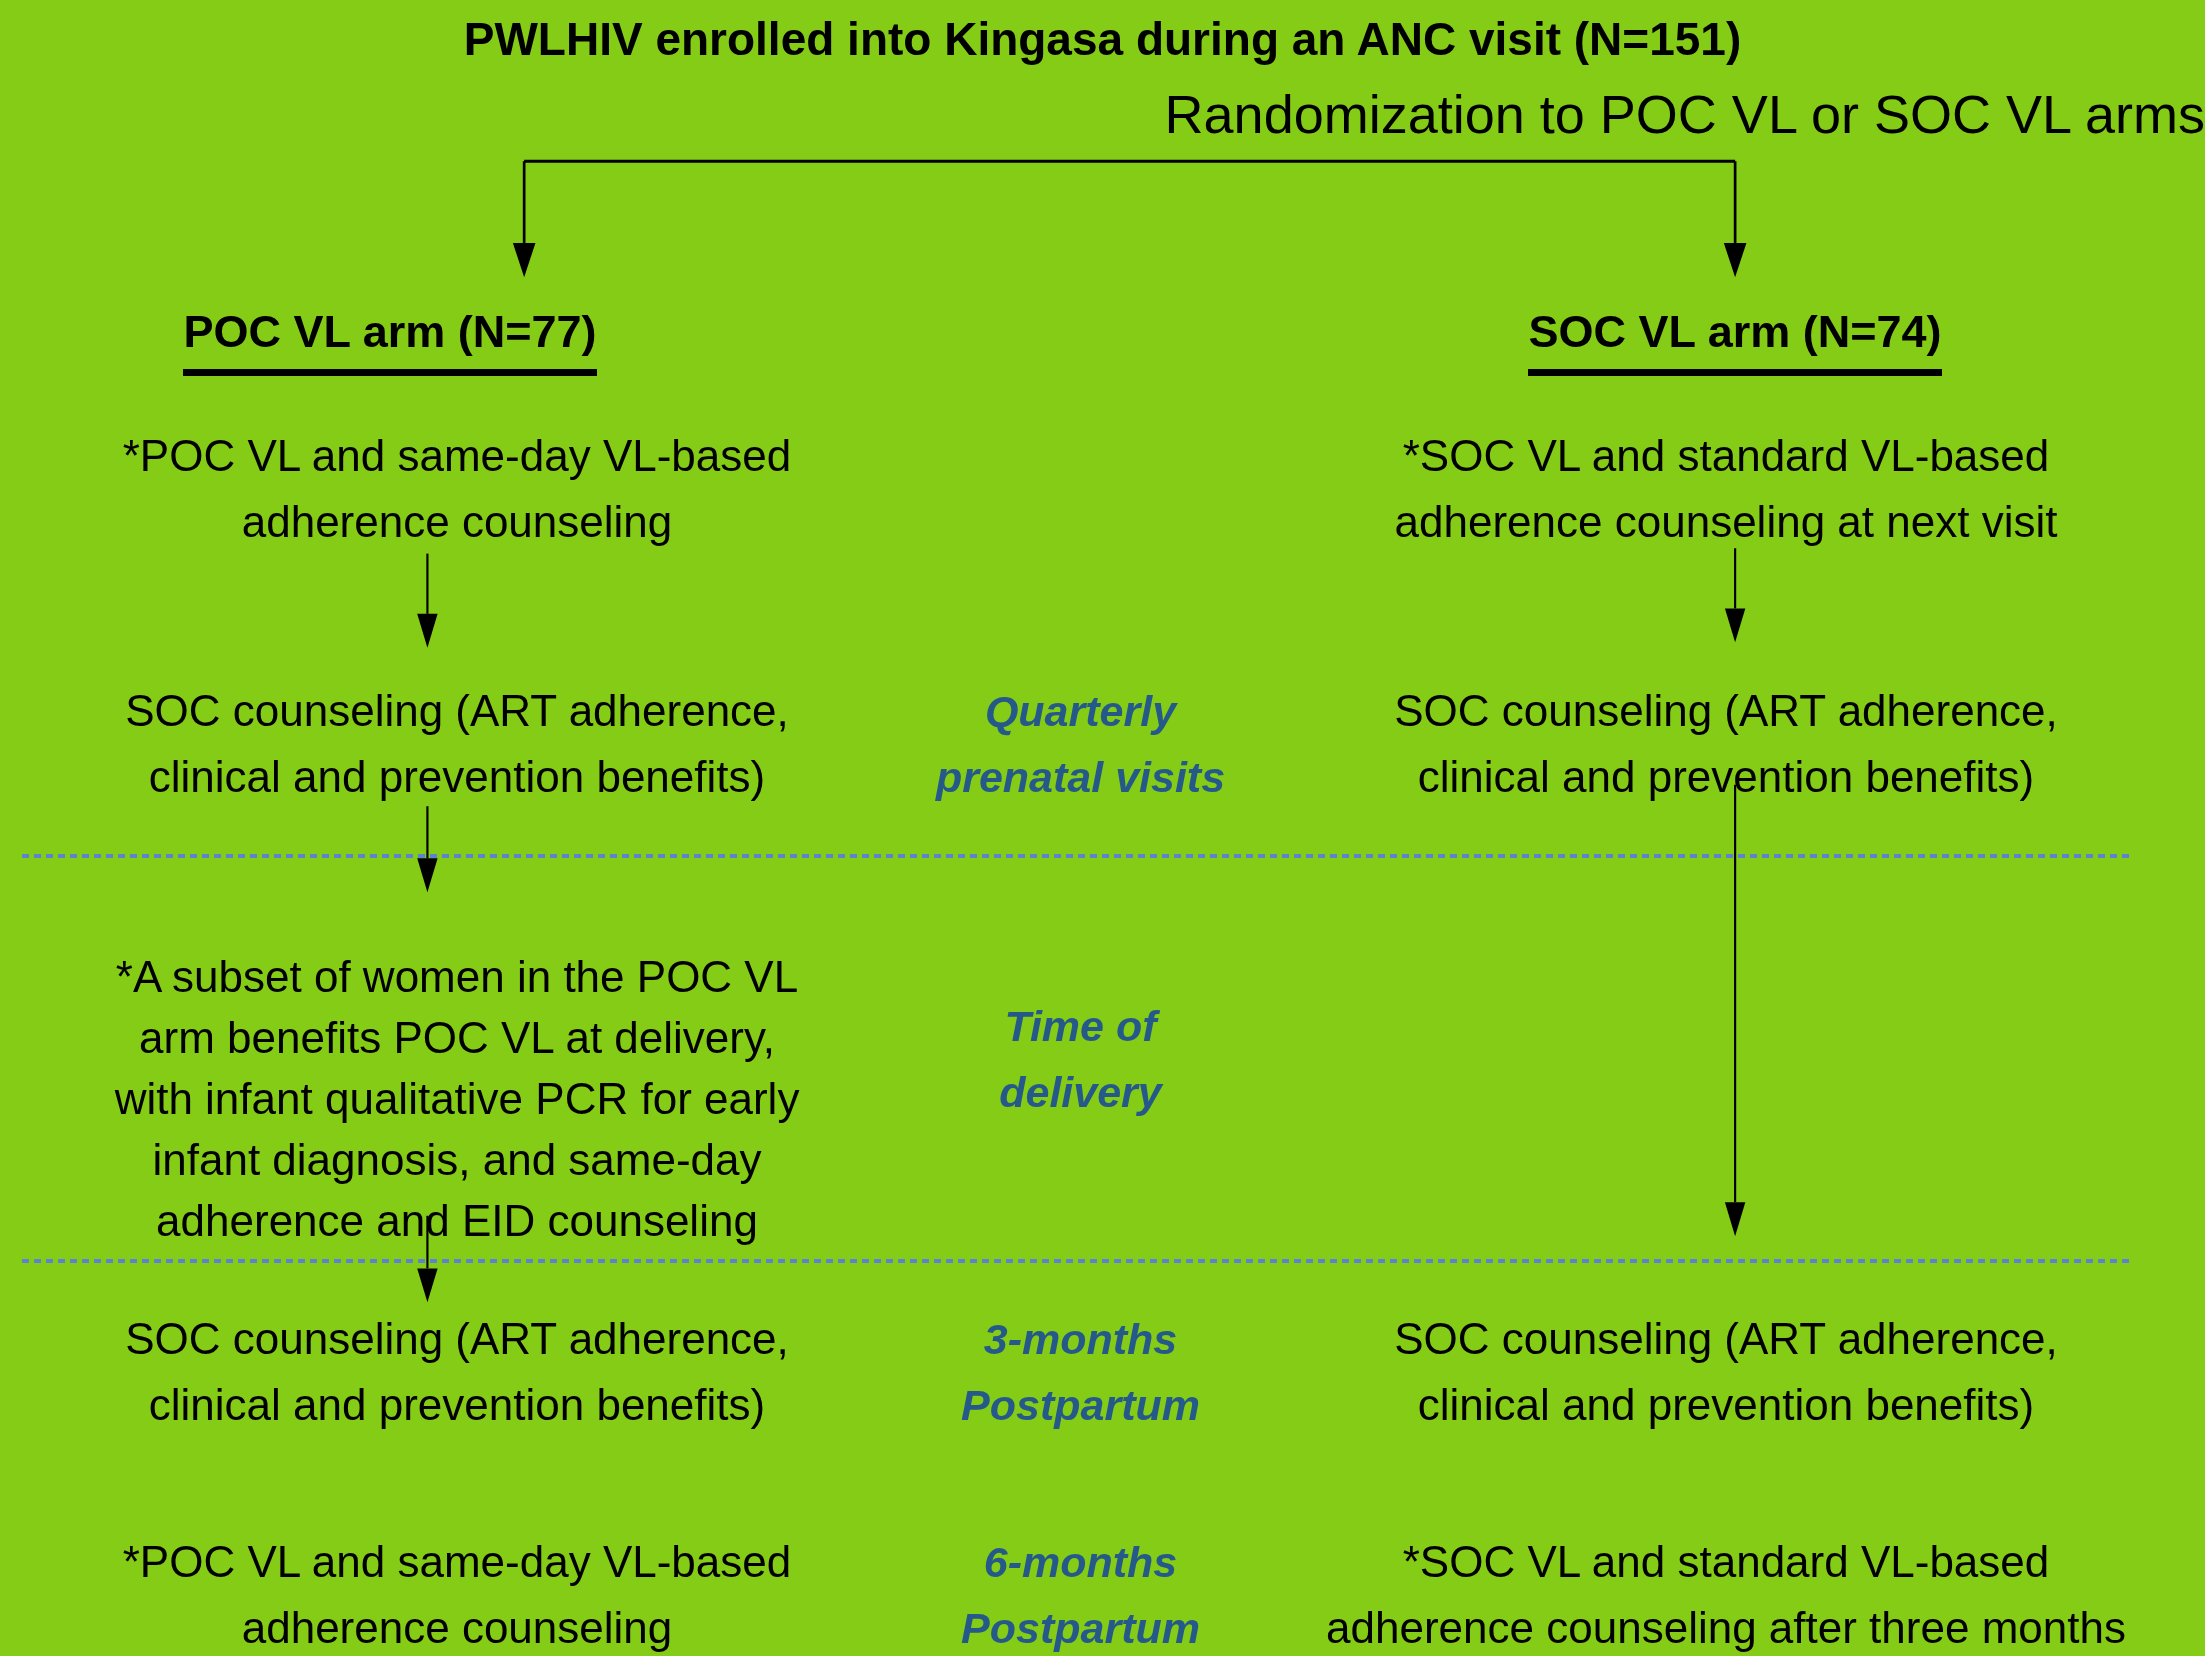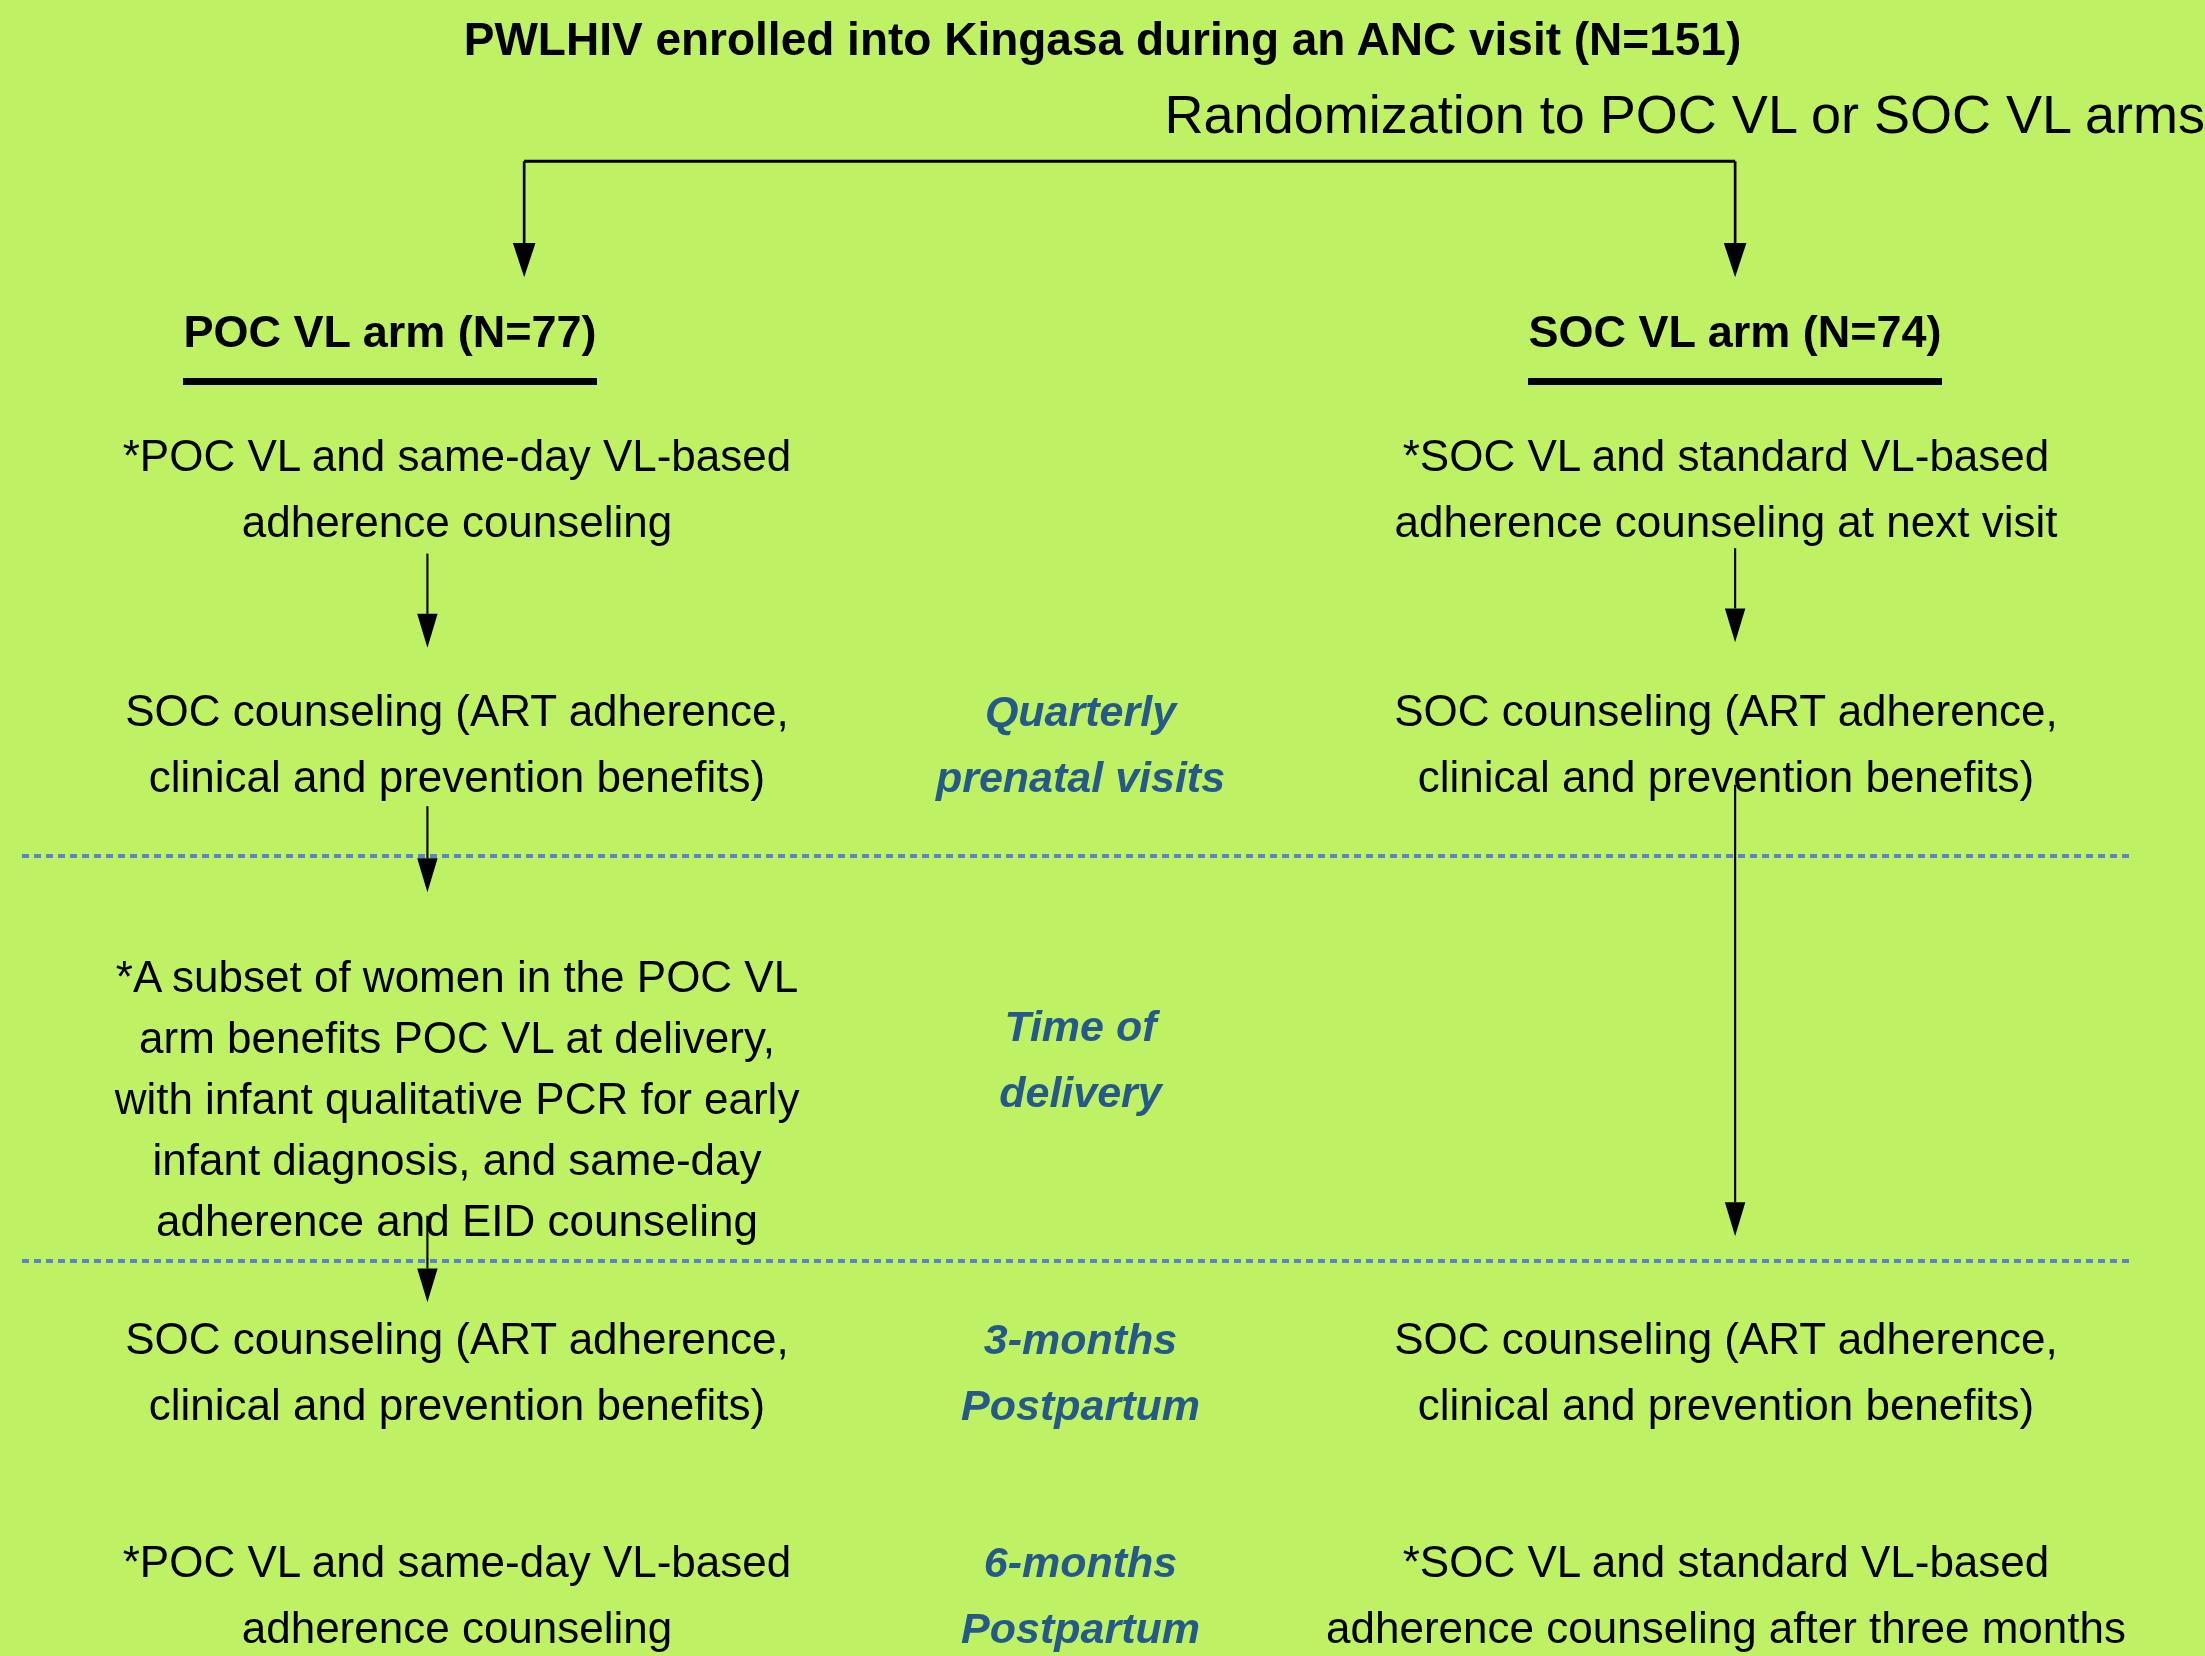--- a/index.html
+++ b/index.html
@@ -1,21 +1,21 @@
 <!DOCTYPE html>
 <html lang="en" style="font-size:8.6px"><head>
 <meta charset="utf-8">
 <title>Kingasa randomization flow diagram</title>
 <style>
   html,body{margin:0;padding:0;background:#ffffff;}
   #canvas{
     position:relative;
     width:2205px;
     height:1656px;
-    background:#bef264;
+    background:#84cc16;
     color:#000;
     font-family:"Liberation Sans", sans-serif;
     --timeline-color:#25598A;
     --dashed-color:#5E82D2;
     overflow:hidden;
   }
   .abs{position:absolute;}
   .ln{white-space:nowrap;}
   .page-title{
     left:0; top:9.7px; width:2205px;
@@ -26,21 +26,21 @@
     left:0; top:85px; width:2205px;
     font-size:54px; font-weight:normal; text-align:right;
     line-height:59px;
   }
   .arm-header{
     font-size:45px; font-weight:bold; text-align:center; line-height:54px;
   }
   .arm-header .u{
     display:inline-block;
     border-bottom:7px solid #000;
-    padding-bottom:19px;
+    padding-bottom:10px;
   }
   .body-block{
     font-size:44px; line-height:66px; text-align:center;
   }
   .body-block.tight{line-height:61px;}
   .tl-label{
     color:var(--timeline-color);
     font-size:43px; font-weight:bold; font-style:italic;
     line-height:66px; text-align:center;
   }

